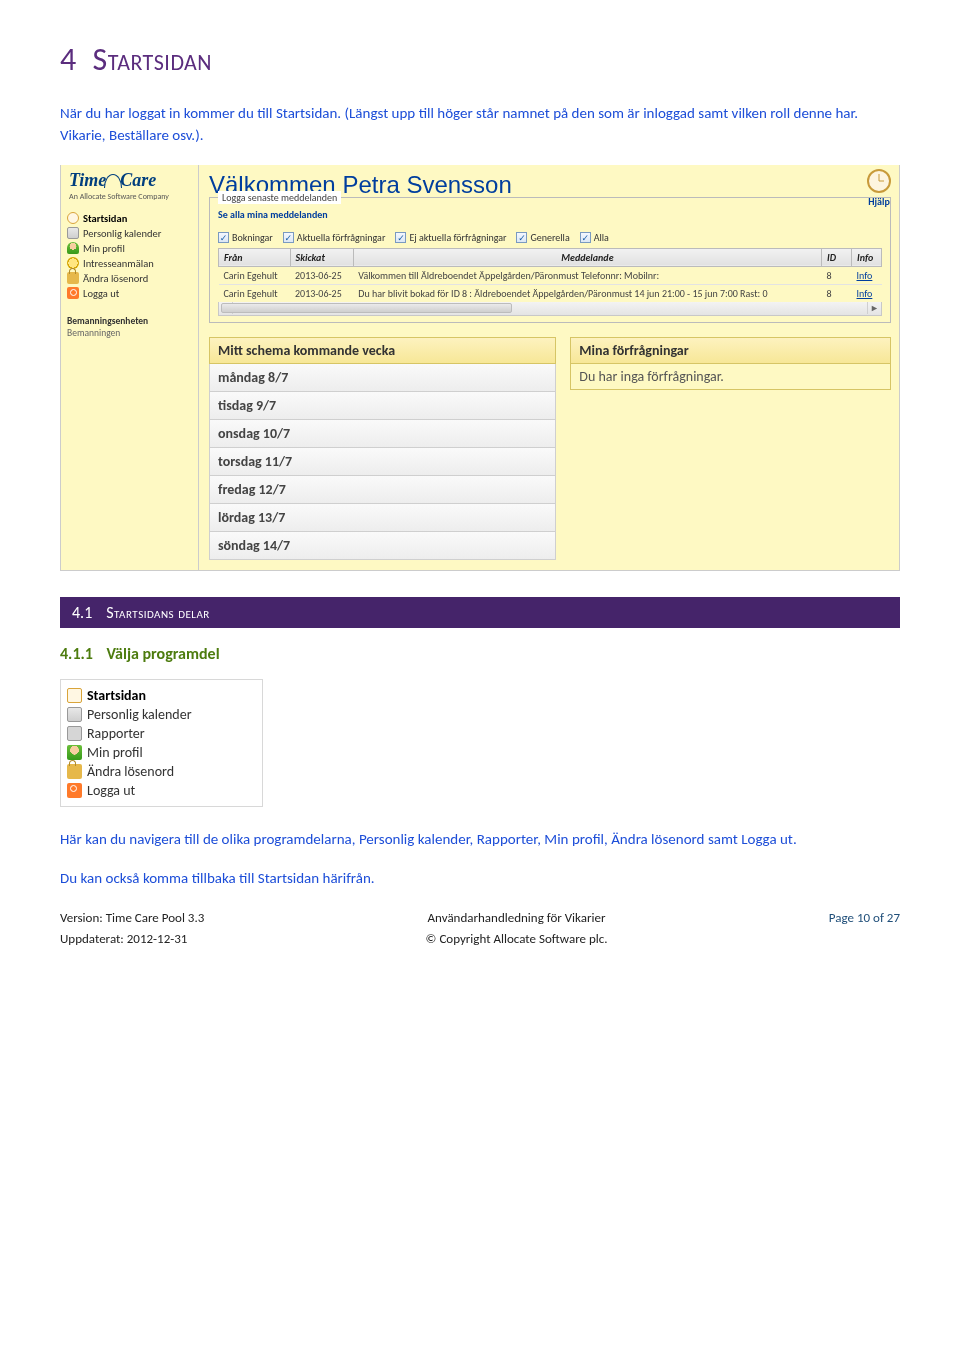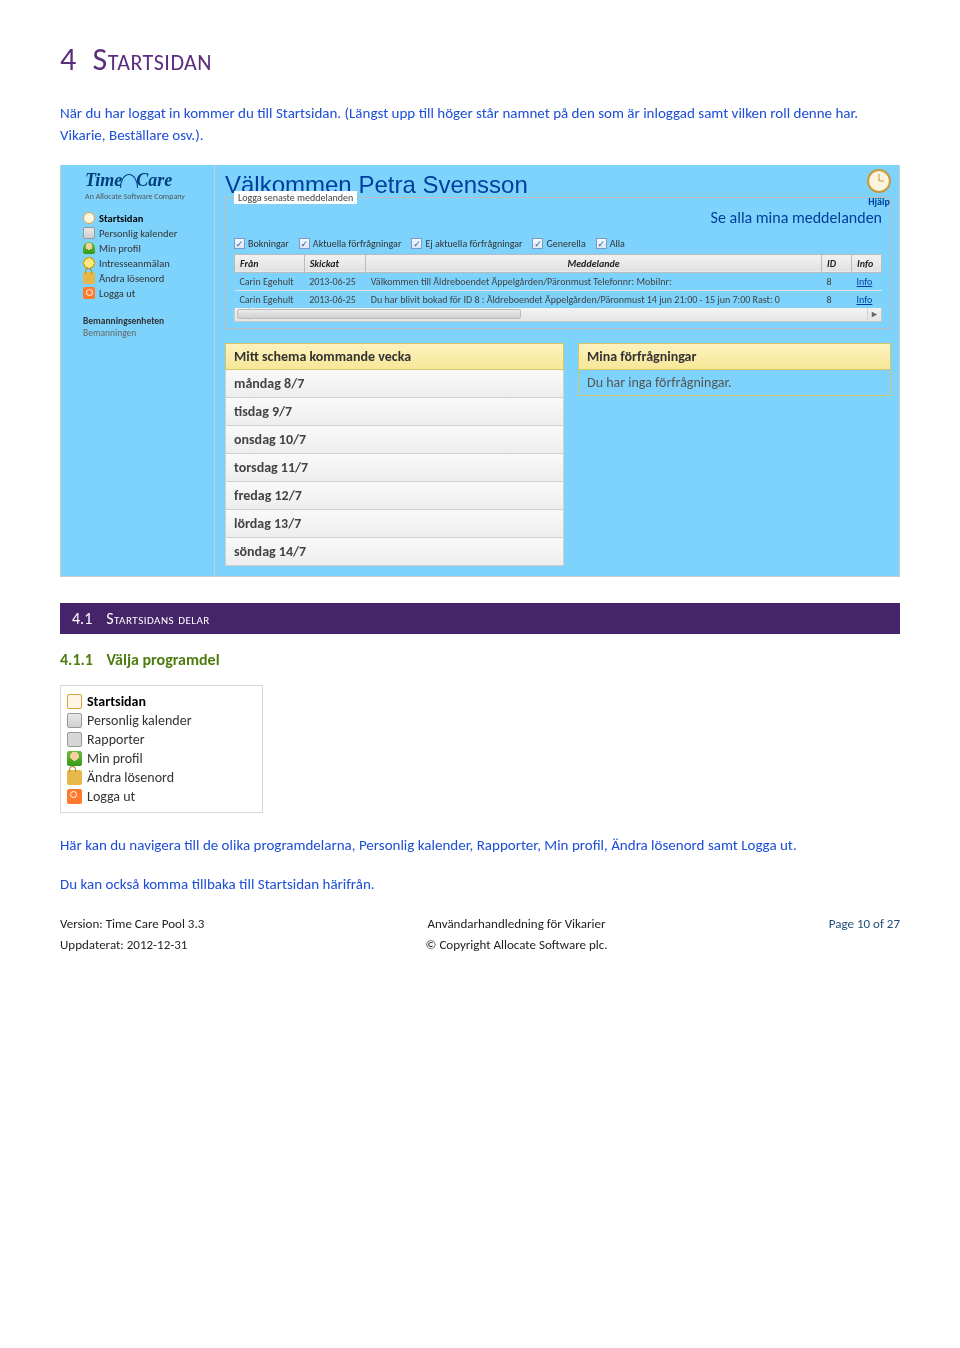--- a/index.html
+++ b/index.html
@@ -12,21 +12,21 @@
   .para { font-size: 15px; line-height: 1.45; margin-bottom: 18px; color: #1d4ed8; }
 
   .section-bar { background: #45246A; color: #fff; padding: 6px 12px; font-size: 16px; display:flex; align-items:center; margin-top:18px; margin-bottom:16px;}
   .section-bar .num { margin-right: 14px; }
   .section-bar .smallcaps { font-variant: small-caps; letter-spacing: 0.5px; }
 
   .subhead { color: #4d7c0f; font-size: 16px; font-weight: 600; margin: 8px 0 16px 0; }
   .subhead .num { margin-right: 10px; }
 
   
-  .shot1 { border:1px solid #ccc; border-top:none; background:#7dd3fc; margin-bottom:26px;padding-left:16px; }
+  .shot1 { border:1px solid #ccc; border-top:none; background:#fef9c3; margin-bottom:26px; }
   .shot1 .topbar { display:flex; }
   .shot1 .tc-logo-area { width:138px; padding:6px 8px 6px 8px; border-right:1px solid #ccc;}
   .tc-logo { font-family: Georgia, serif; font-style: italic; color:#003e7e; font-weight:bold; font-size:18px; line-height:1; }
   .tc-logo .arc { display:inline-block; width:18px; height:14px; border:1.5px solid #003e7e; border-bottom:none; border-radius:50% 50% 0 0 / 100% 100% 0 0; position:relative; top:2px; margin:0 -2px;}
   .tc-sub { font-size:8px; color:#555; margin-top:2px;}
   .shot1 .welcome-area { flex:1; padding:6px 10px 0 10px; position:relative;}
   .welcome-title { color:#003e9e; font-size:24px; font-family:Arial; margin-bottom:4px;}
   .help-box { position:absolute; right:8px; top:4px; text-align:center; font-size:10px; color:#003e9e; font-weight:bold;}
   .help-clock { width:24px; height:24px; border:2px solid #c89a3a; border-radius:50%; background:#fdf4df; margin:0 auto 2px; position:relative;}
   .help-clock::before{content:"";position:absolute;left:50%;top:50%;width:1px;height:7px;background:#c89a3a;transform-origin:bottom;transform:translate(-50%,-100%);}
@@ -45,21 +45,21 @@
   .ico-lock::before{content:"";position:absolute;top:-4px;left:2px;width:5px;height:5px;border:1.5px solid #b08a2a;border-bottom:none;border-radius:4px 4px 0 0;}
   .ico-off{background:#ff7a2a;border-radius:2px;position:relative;}
   .ico-off::after{content:"";position:absolute;left:3px;top:2px;width:5px;height:5px;border:1.5px solid #fff;border-radius:50%;}
   .ico-rep{background:#d6d6d6;border:1px solid #999;}
   .nav-group { margin-top:14px; font-size:9.5px; color:#666;}
   .nav-group .b{font-weight:bold;color:#333;}
 
   .maincol { flex:1; padding:0 8px 10px 10px;}
   .fieldset { border:1px solid #bbb; margin-top:-10px; padding:8px 8px 6px 8px; position:relative; font-size:10px;}
   .fieldset .legend{position:absolute;top:-7px;left:8px;background:#fff;padding:0 4px;color:#444;}
-  .see-all { text-align:right; color:#003e9e; font-weight:normal; font-size:16px; padding:2px 0 10px;}
+  .see-all { text-align:left; color:#003e9e; font-weight:bold; font-size:10px; padding:2px 0 10px;}
   .filters { display:flex; gap:10px; flex-wrap:wrap; font-size:10px; color:#333; margin-bottom:4px;}
   .filters label{display:flex;align-items:center;gap:3px;}
   .cb{width:11px;height:11px;border:1px solid #7a9ac0;background:linear-gradient(#f4f8ff,#dce7f5);display:inline-flex;align-items:center;justify-content:center;font-size:9px;color:#1a5fa8;}
   .msgtable { width:100%; border-collapse:collapse; font-size:10px;}
   .msgtable th{background:linear-gradient(#f2f2f2,#e1e1e1);border:1px solid #bbb;text-align:left;padding:2px 5px;font-weight:bold;font-style:italic;}
   .msgtable td{border-bottom:1px solid #e3e3e3;padding:2px 5px;color:#444;}
   .msgtable td.info a{color:#003e9e;text-decoration:underline;}
   .hscroll{height:14px;background:linear-gradient(#f3f3f3,#e4e4e4);border:1px solid #c8c8c8;border-top:none;position:relative;margin-top:-1px;}
   .hscroll .thumb{position:absolute;left:2px;top:1px;height:10px;width:44%;background:linear-gradient(#eaeaea,#cfcfcf);border:1px solid #bcbcbc;border-radius:2px;}
   .hscroll .arr{position:absolute;top:0;width:14px;height:12px;display:flex;align-items:center;justify-content:center;color:#666;font-size:9px;}

